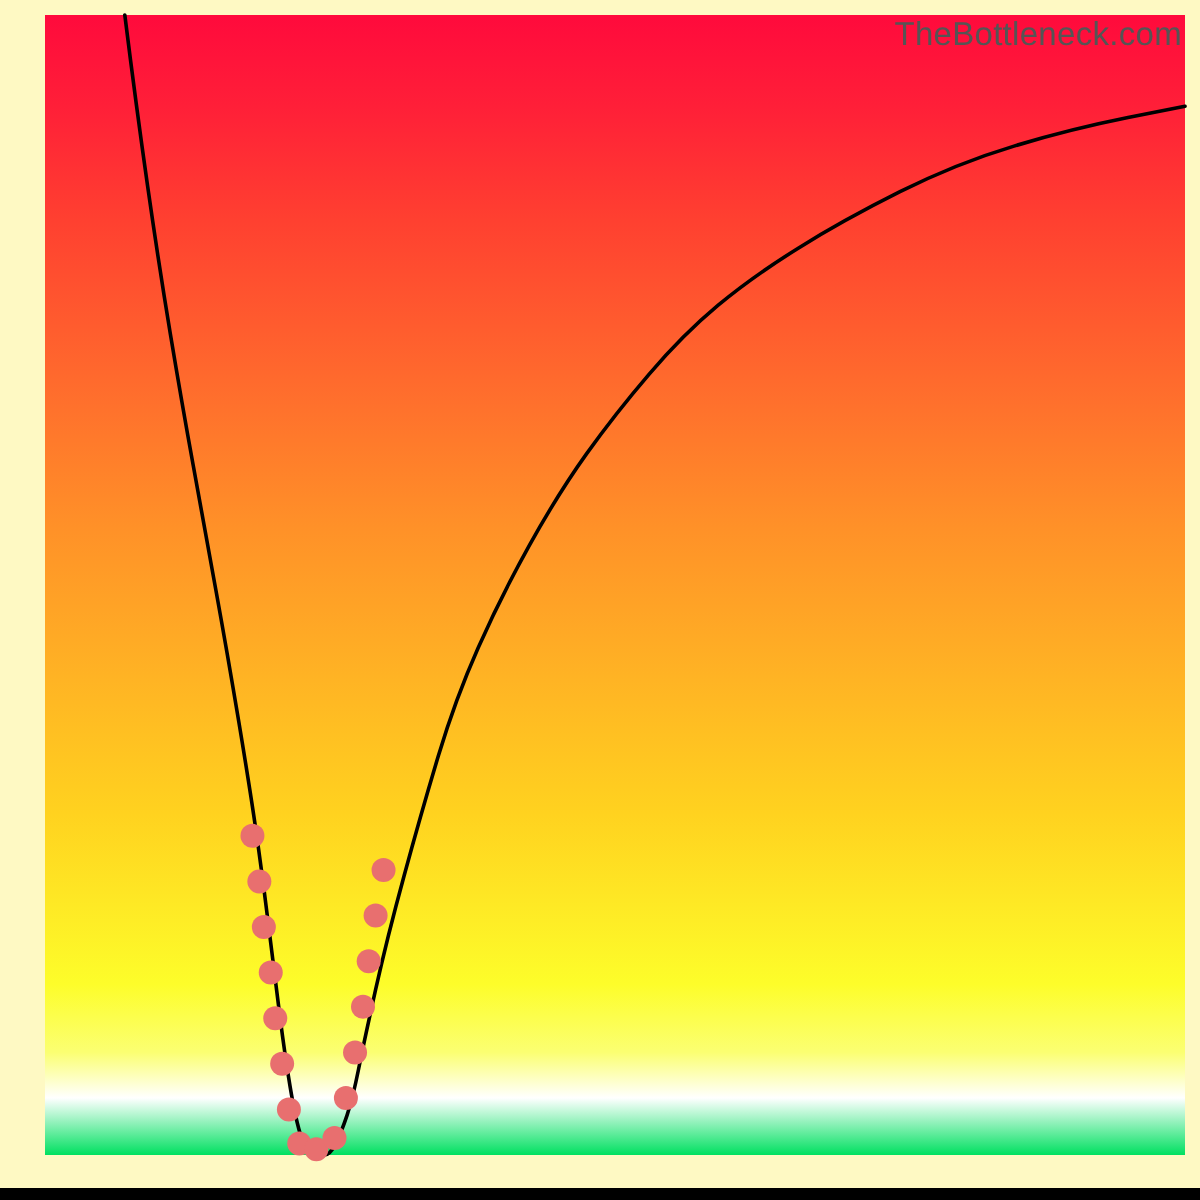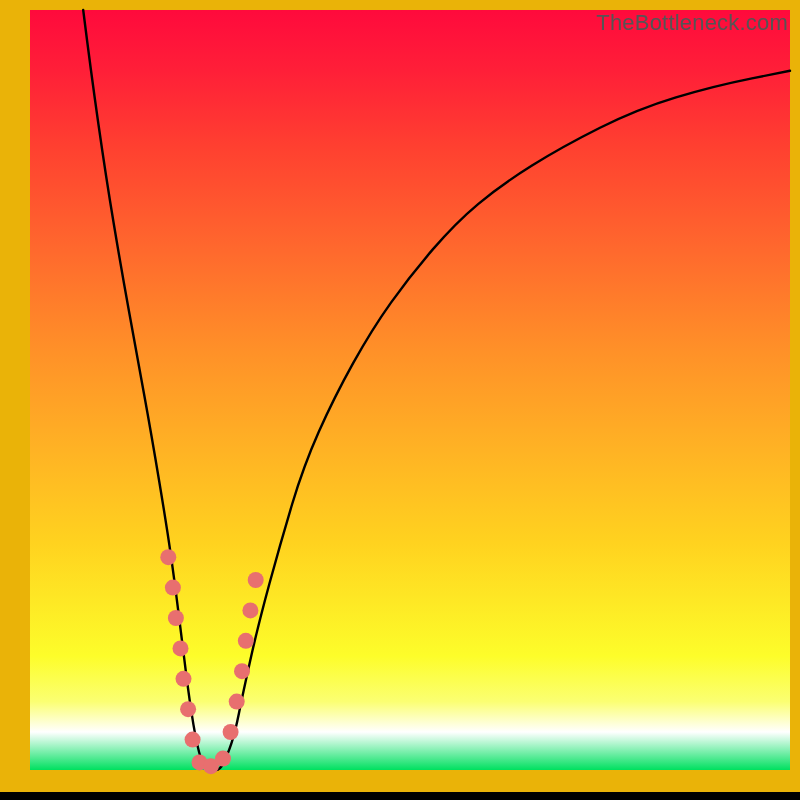--- a/index.html
+++ b/index.html
@@ -8,21 +8,21 @@
     width: 800px;
     height: 800px;
     background: #000;
     overflow: hidden;
     font-family: Arial, Helvetica, sans-serif;
   }
   .stage {
     position: relative;
     width: 800px;
     height: 792px;
-    background: #eab308;
+    background: #fef9c3;
   }
   .plot-area {
     position: absolute;
     left: 30px;
     top: 10px;
     width: 760px;
     height: 760px;
     background: linear-gradient(
       to bottom,
       #ff0a3c 0%,

